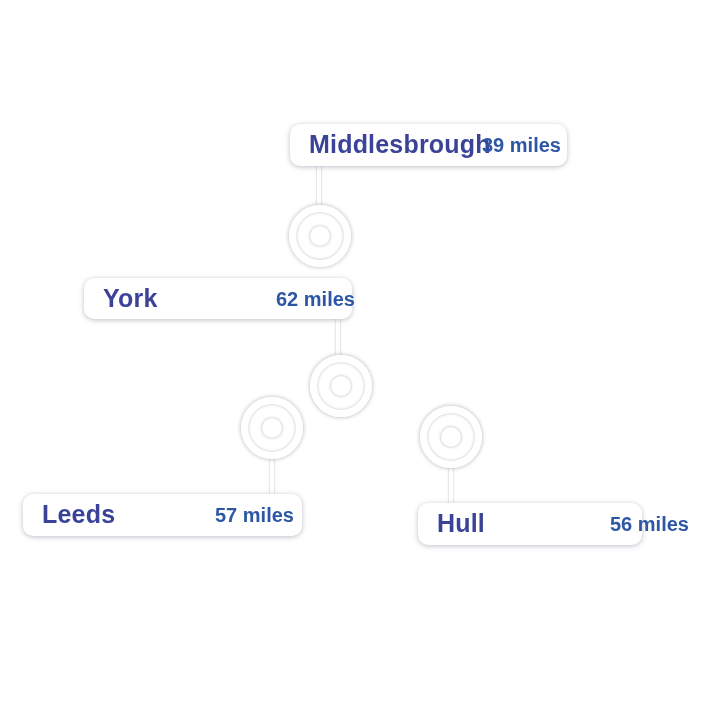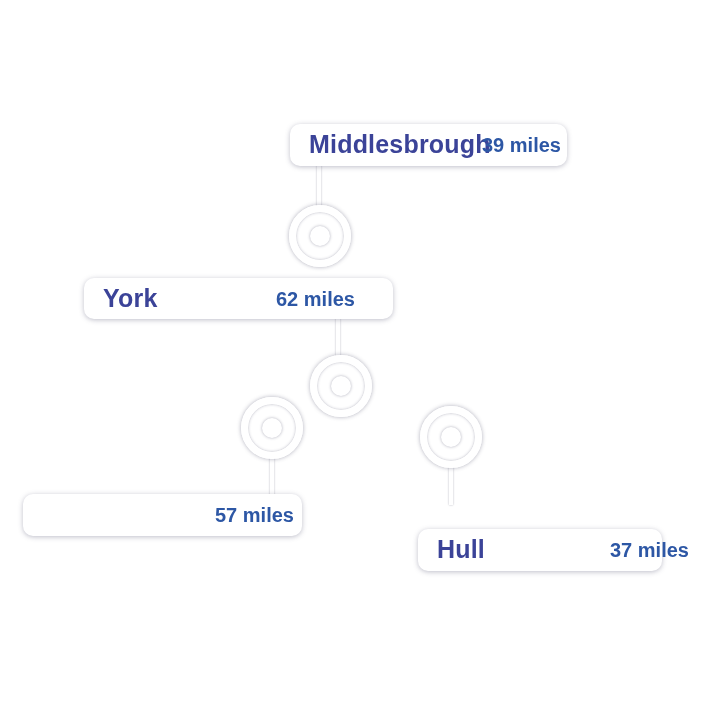--- a/index.html
+++ b/index.html
@@ -78,29 +78,29 @@
   }
 
   
   
   #conn-middlesbrough   { left: 317px; top: 165px; height: 42px; }
   #marker-middlesbrough { left: 289px; top: 205px; }
   #label-middlesbrough  { left: 290px; top: 124px; width: 277px; }
   
   #conn-york   { left: 336px; top: 316px; height: 42px; }
   #marker-york { left: 310px; top: 355px; }
-  #label-york  { left: 84px;  top: 278px; width: 309px; height: 41px; text-decoration: underline; }
+  #label-york  { left: 84px;  top: 278px; width: 268px; height: 41px; text-decoration: underline; }
   
   #conn-leeds   { left: 270px; top: 455px; height: 41px; }
   #marker-leeds { left: 241px; top: 397px; }
   #label-leeds  { left: 23px;  top: 494px; width: 279px; }
   
   #conn-hull   { left: 449px; top: 465px; height: 40px; }
   #marker-hull { left: 420px; top: 406px; }
-  #label-hull  { left: 418px; top: 503px; width: 244px; margin-top: 26px; }
+  #label-hull  { left: 418px; top: 503px; width: 224px; }
 </style>
 </head>
 <body>
 
 <div id="stage">
 
   <div class="group">
     <div class="connector" id="conn-middlesbrough"></div>
     <div class="marker" id="marker-middlesbrough">
       <div class="dot"></div>
@@ -121,28 +121,29 @@
       <span class="miles">62 miles</span>
     </div>
   </div>
 
   <div class="group">
     <div class="connector" id="conn-leeds"></div>
     <div class="marker" id="marker-leeds">
       <div class="dot"></div>
     </div>
     <div class="label" id="label-leeds">
+      <span class="city">Leeds</span>
       <span class="miles">57 miles</span>
     </div>
   </div>
 
   <div class="group">
     <div class="connector" id="conn-hull"></div>
     <div class="marker" id="marker-hull">
       <div class="dot"></div>
     </div>
     <div class="label" id="label-hull">
       <span class="city">Hull</span>
-      <span class="miles">37 miles</span>
+      <span class="miles">56 miles</span>
     </div>
   </div>
 
 </div>
 
 </body></html>

